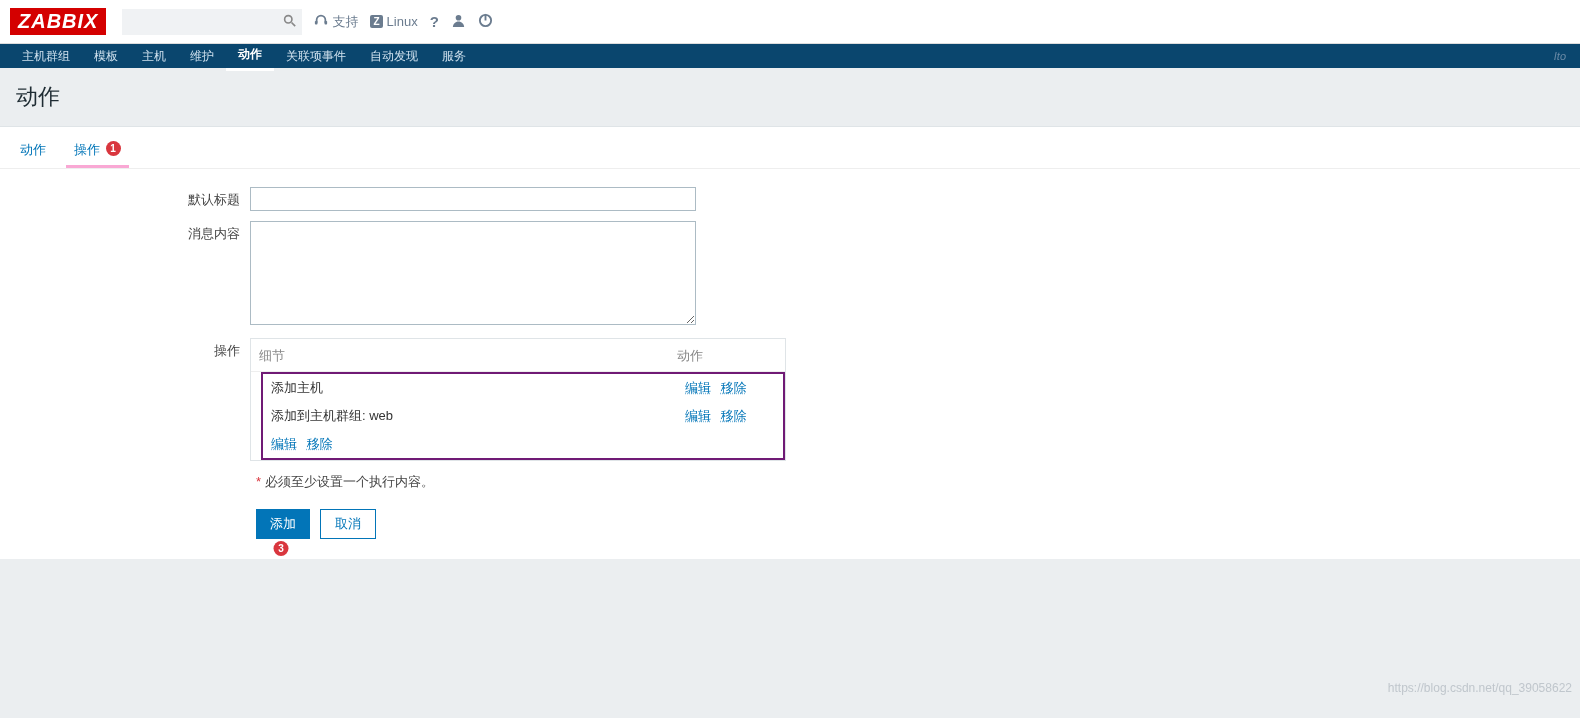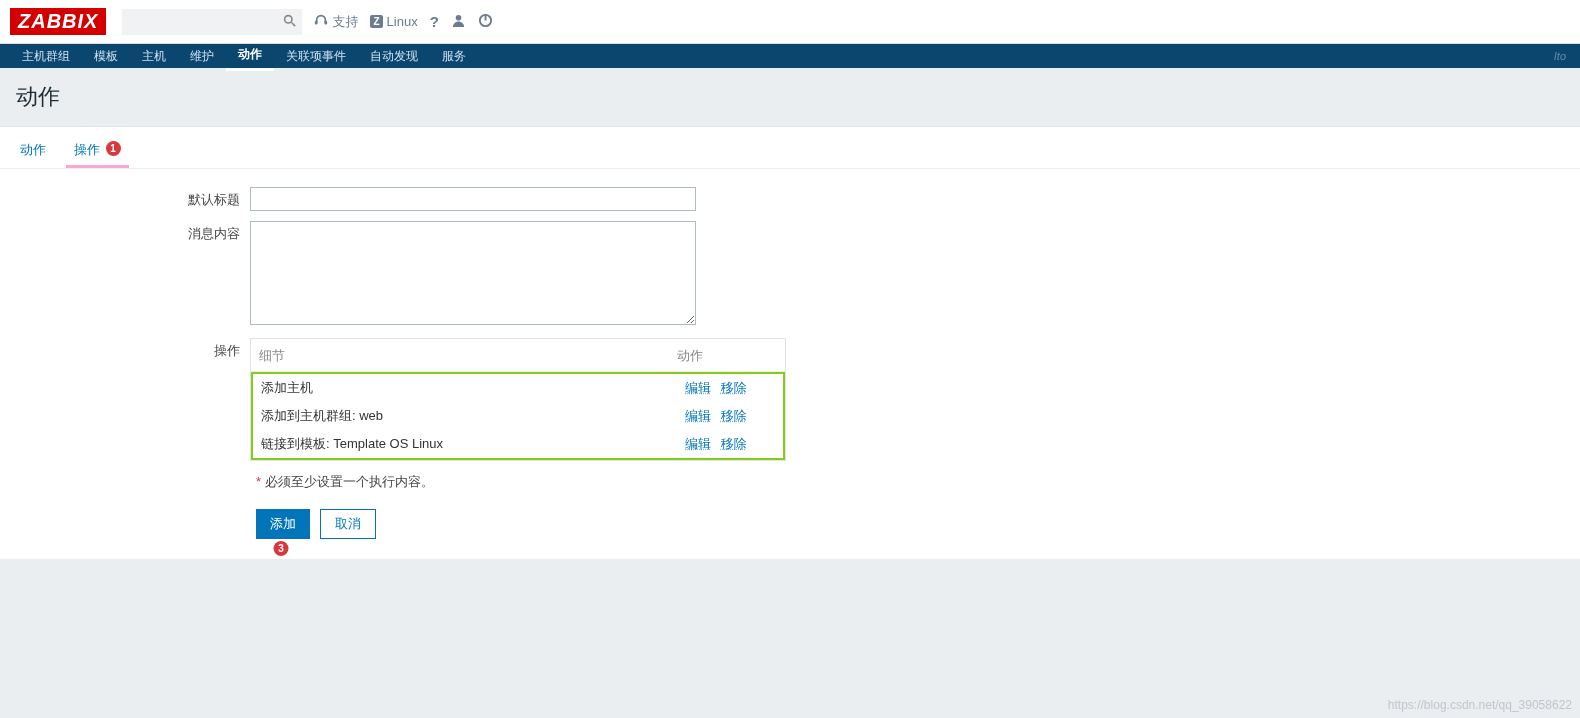--- a/index.html
+++ b/index.html
@@ -39,39 +39,39 @@
     .form-area { padding: 18px 0 20px 0; }
     .form-row { display: flex; align-items: flex-start; margin-bottom: 10px; }
     .form-label { width: 250px; text-align: right; padding-right: 10px; color: #444; font-size: 13px; padding-top: 4px; }
     .form-field input[type=text] { width: 446px; height: 24px; border: 1px solid #acbbc4; padding: 2px 4px; }
     .form-field textarea { width: 446px; height: 104px; border: 1px solid #acbbc4; padding: 4px; resize: both; }
 
     .operations-box { border: 1px solid #dfe4e7; width: 536px; }
     .ops-header { display: flex; padding: 8px 8px 6px; color: #888; font-size: 13px; border-bottom: 1px solid #eee; }
     .ops-header .col-detail { flex: 1; }
     .ops-header .col-action { width: 100px; }
-    .ops-body { border: 2px solid #84cc16; background: #fff; }
+    .ops-body { border: 2px solid #701a75; background: #fff; margin-left: 10px; }
     .ops-row { display: flex; padding: 5px 8px; font-size: 13px; }
     .ops-row .col-detail { flex: 1; color: #333; }
     .ops-row .col-action { width: 90px; }
     .link { color: #0275b8; cursor: pointer; text-decoration: underline dotted; text-decoration-color: rgba(2,117,184,0.5); margin-right: 6px; }
     .new-link-row { padding: 4px 8px 6px; }
     .new-link { color: #0275b8; cursor: pointer; font-size: 13px; }
     .badge-inline { display: inline-flex; align-items: center; justify-content: center; width: 15px; height: 15px; border-radius: 50%; background: #d9363e; color: #fff; font-size: 10px; font-weight: bold; margin-left: -2px; position: relative; top: 2px; }
 
     .hint-row { margin-top: 12px; margin-left: 256px; color: #444; font-size: 13px; }
     .hint-row .req { color: #d9363e; margin-right: 4px; }
 
     .button-row { margin-top: 18px; margin-left: 256px; display: flex; gap: 10px; align-items: flex-start; }
     .btn-primary { background: #0275b8; color: #fff; border: none; padding: 6px 14px; cursor: pointer; font-size: 13px; }
     .btn-secondary { background: #fff; color: #0275b8; border: 1px solid #0275b8; padding: 5px 14px; cursor: pointer; font-size: 13px; }
     .btn-wrap { position: relative; display: inline-block; }
     .btn-wrap .badge-below { position: absolute; left: 50%; transform: translateX(-50%); top: 100%; margin-top: 2px; }
 
-    .watermark { position: fixed; right: 8px; bottom: 6px; color: rgba(150,160,170,0.5); font-size: 12px; pointer-events: none; }
+    .watermark { position: fixed; right: 8px; bottom: 23px; color: rgba(150,160,170,0.5); font-size: 12px; pointer-events: none; }
   </style>
 </head>
 <body>
 
 <div class="top-nav">
   <div class="logo">ZABBIX</div>
   <div class="top-right">
     <span class="search-wrap">
       <input class="search-box" type="text" style="">
       <span class="search-icon">
@@ -169,21 +169,20 @@
               </div>
             </div>
             <div class="ops-row">
               <div class="col-detail">添加到主机群组: web</div>
               <div class="col-action">
                 <span class="link">编辑</span>
                 <span class="link">移除</span>
               </div>
             </div>
             <div class="ops-row">
-              <div class="col-detail">链接到模板: Template OS Linux</div>
               <div class="col-action">
                 <span class="link">编辑</span>
                 <span class="link">移除</span>
               </div>
             </div>
           </div>
         </div>
       </div>
     </div>
 

